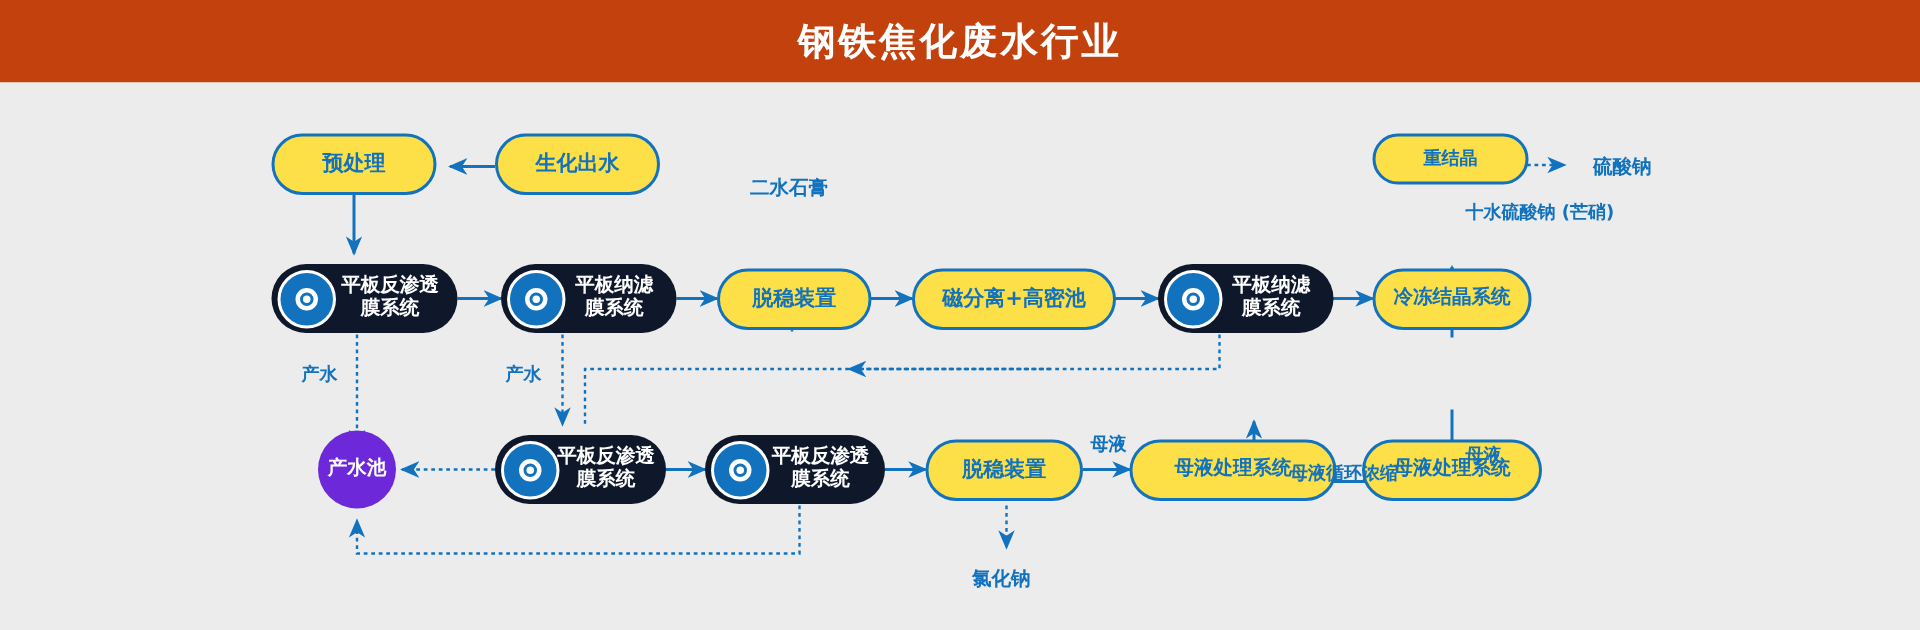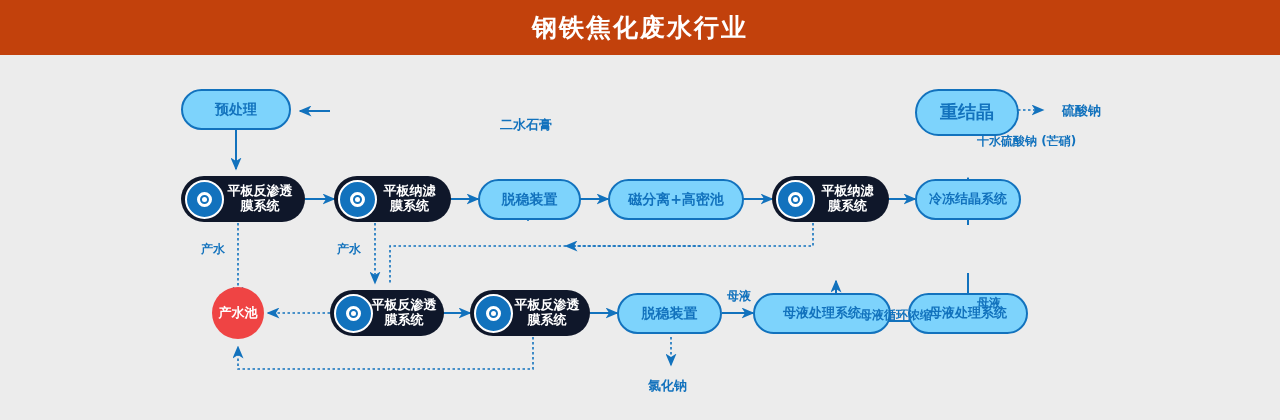--- a/index.html
+++ b/index.html
@@ -28,32 +28,32 @@
   .node{
     position:absolute;
     box-sizing:border-box;
     display:flex;align-items:center;justify-content:center;
     text-align:center;
     line-height:1.12;
     font-weight:bold;
     font-family:"DejaVu Sans","Liberation Sans",sans-serif;
   }
   .node.outlined{
-    background:#7dd3fc;
+    background:#fde047;
     border:2px solid #1272bd;
     color:#1272bd;
     border-radius:40px;
   }
   .node.filled{
     background:#0f172a;
     color:#ffffff;
     border-radius:40px;
   }
   .node.circle{
-    background:#ef4444;
+    background:#6d28d9;
     color:#ffffff;
     border-radius:50%;
   }
   .node .label{pointer-events:none;display:block;}
   .disc{
     position:absolute;
     border-radius:50%;
     background:#1272bd;
     border:2px solid #ffffff;
     box-sizing:border-box;
@@ -149,22 +149,25 @@
       <path d="M533,282 L533,314 L238,314 L238,292" marker-end="url(#ahd)"></path>
 
       <path d="M671,282 L671,310" marker-end="url(#ahd)"></path>
     </g>
   </svg>
 
   <div class="node outlined" style="left:181px;top:34px;width:110px;height:41px;font-size:14px;">
     <span class="label">预处理</span>
   </div>
 
-
-  <div class="node outlined" style="left:915px;top:34px;width:104px;height:47px;font-size:18px;">
+  <div class="node outlined" style="left:330px;top:34px;width:110px;height:41px;font-size:14px;">
+    <span class="label">生化出水</span>
+  </div>
+
+  <div class="node outlined" style="left:915px;top:34px;width:104px;height:34px;font-size:12px;">
     <span class="label">重结晶</span>
   </div>
 
   <div class="node filled" style="left:181px;top:121px;width:124px;height:46px;font-size:13px;padding-left:34px;">
     <span>
       <span class="label" style="display: block;">平板反渗透</span>
       <span class="label" style="display: block;">膜系统</span>
     </span>
   </div>
   <div class="disc" style="left:185px;top:125px;width:39px;height:39px;">

